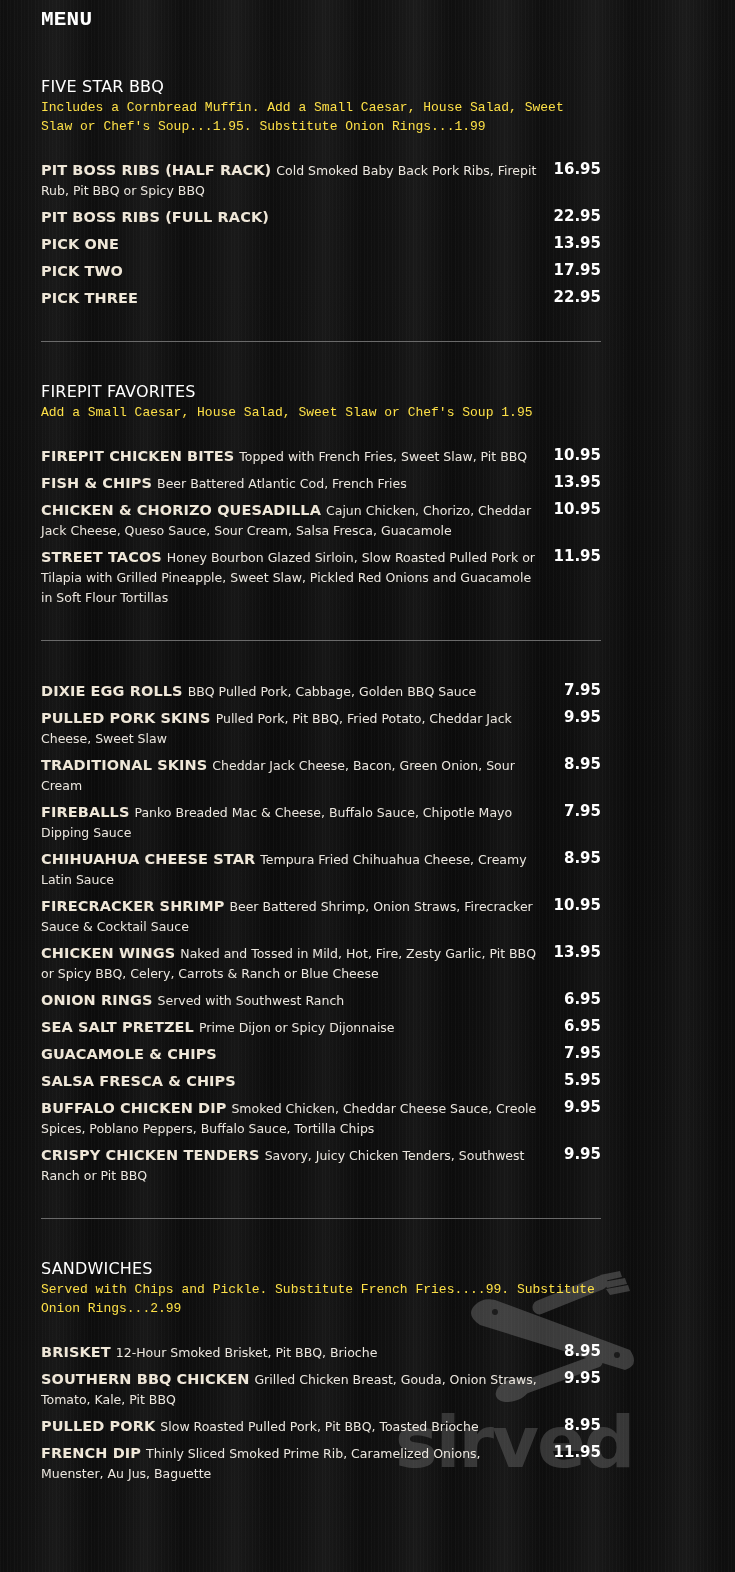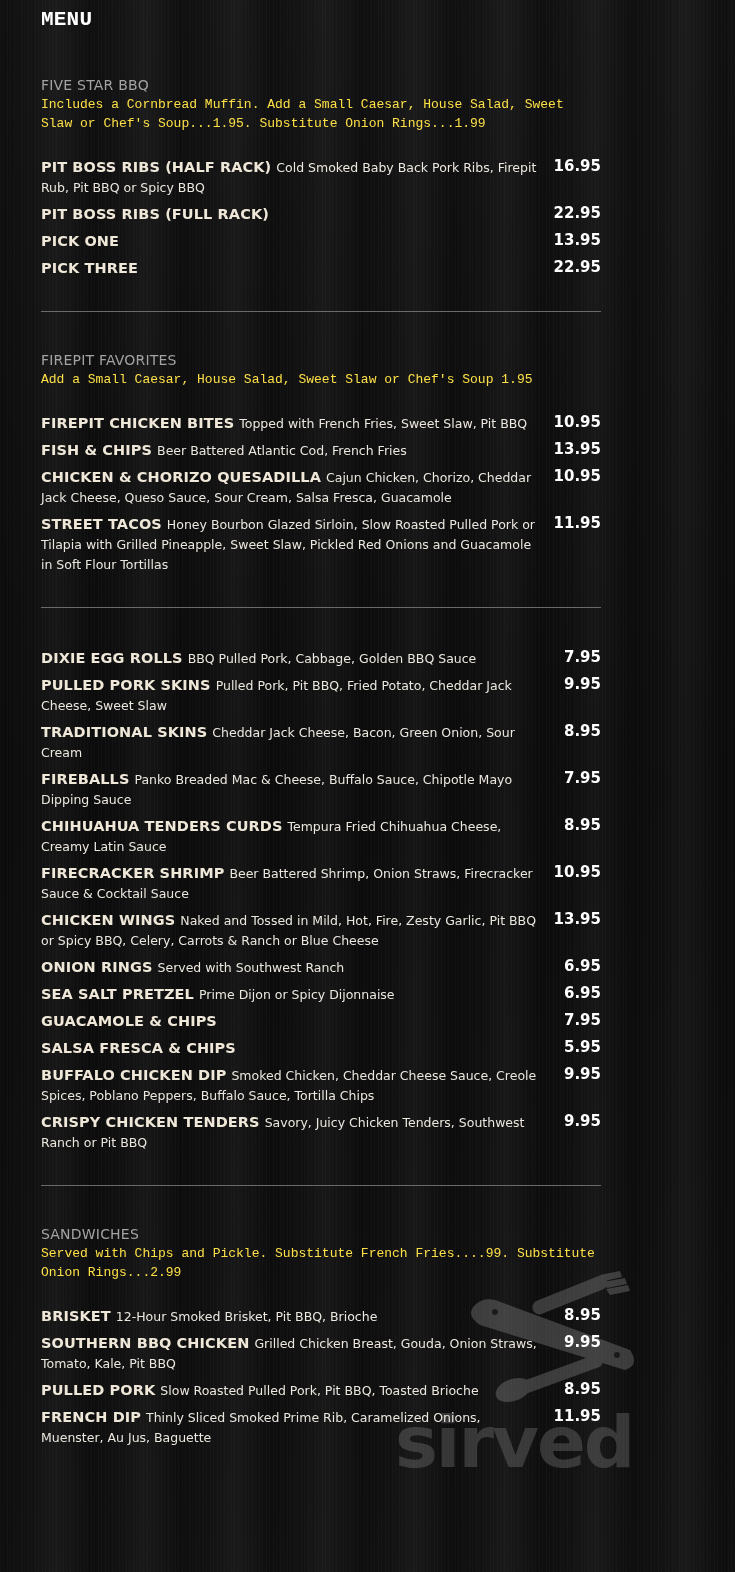--- a/index.html
+++ b/index.html
@@ -26,23 +26,23 @@
   .menu-title {
     font-family: Liberation Mono, monospace;
     font-weight: bold;
     font-size: 21px;
     color: #ffffff;
     margin: 0 0 46px 0;
     letter-spacing: 0.2px;
   }
   .section { margin: 0; }
   .section-title {
-    font-size: 14px;
+    font-size: 16px;
     font-weight: normal;
-    color: #a3a3a3;
+    color: #ffffff;
     margin: 0 0 2px 0;
     letter-spacing: 0.2px;
   }
   .section-note {
     font-size: 13px;
     color: #fde047;
     line-height: 19px;
     margin: 0 0 24px 0;
     font-family: Liberation Mono, monospace;
   }
@@ -118,20 +118,24 @@
         </div>
         <div class="item">
           <div class="item-text"><span class="item-name">PIT BOSS RIBS (FULL RACK)</span></div>
           <div class="item-price">22.95</div>
         </div>
         <div class="item">
           <div class="item-text"><span class="item-name">PICK ONE</span></div>
           <div class="item-price">13.95</div>
         </div>
         <div class="item">
+          <div class="item-text"><span class="item-name">PICK TWO</span></div>
+          <div class="item-price">17.95</div>
+        </div>
+        <div class="item">
           <div class="item-text"><span class="item-name">PICK THREE</span></div>
           <div class="item-price">22.95</div>
         </div>
       </div>
   </div>
   <hr class="divider">
 
   <div class="section">
     <h2 class="section-title">FIREPIT FAVORITES</h2>
     <div class="section-note">Add a Small Caesar, House Salad, Sweet Slaw or Chef's Soup 1.95</div>
@@ -169,21 +173,21 @@
         </div>
         <div class="item">
           <div class="item-text"><span class="item-name">TRADITIONAL SKINS</span><span class="item-desc">Cheddar Jack Cheese, Bacon, Green Onion, Sour Cream</span></div>
           <div class="item-price">8.95</div>
         </div>
         <div class="item">
           <div class="item-text"><span class="item-name">FIREBALLS</span><span class="item-desc">Panko Breaded Mac &amp; Cheese, Buffalo Sauce, Chipotle Mayo Dipping Sauce</span></div>
           <div class="item-price">7.95</div>
         </div>
         <div class="item">
-          <div class="item-text"><span class="item-name">CHIHUAHUA TENDERS CURDS</span><span class="item-desc">Tempura Fried Chihuahua Cheese, Creamy Latin Sauce</span></div>
+          <div class="item-text"><span class="item-name">CHIHUAHUA CHEESE STAR</span><span class="item-desc">Tempura Fried Chihuahua Cheese, Creamy Latin Sauce</span></div>
           <div class="item-price">8.95</div>
         </div>
         <div class="item">
           <div class="item-text"><span class="item-name">FIRECRACKER SHRIMP</span><span class="item-desc">Beer Battered Shrimp, Onion Straws, Firecracker Sauce &amp; Cocktail Sauce</span></div>
           <div class="item-price">10.95</div>
         </div>
         <div class="item">
           <div class="item-text"><span class="item-name">CHICKEN WINGS</span><span class="item-desc">Naked and Tossed in Mild, Hot, Fire, Zesty Garlic, Pit BBQ or Spicy BBQ, Celery, Carrots &amp; Ranch or Blue Cheese</span></div>
           <div class="item-price">13.95</div>
         </div>

